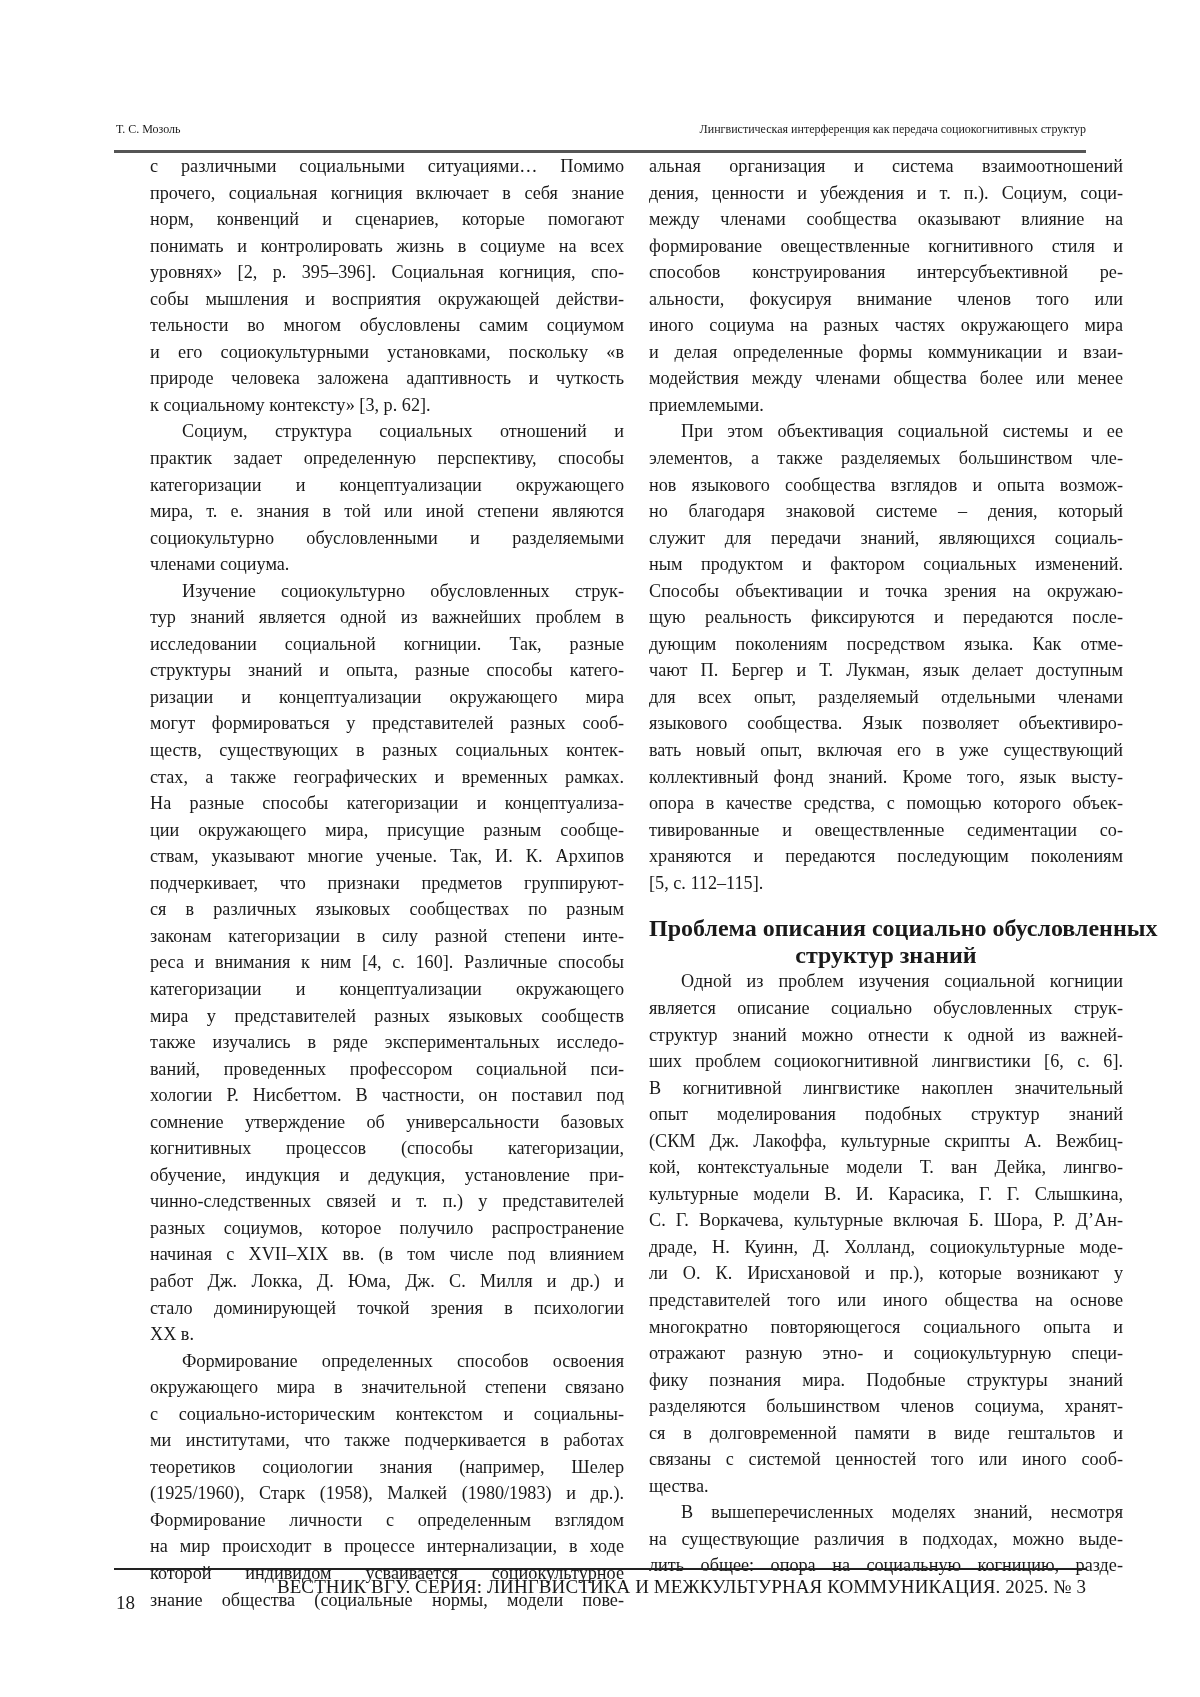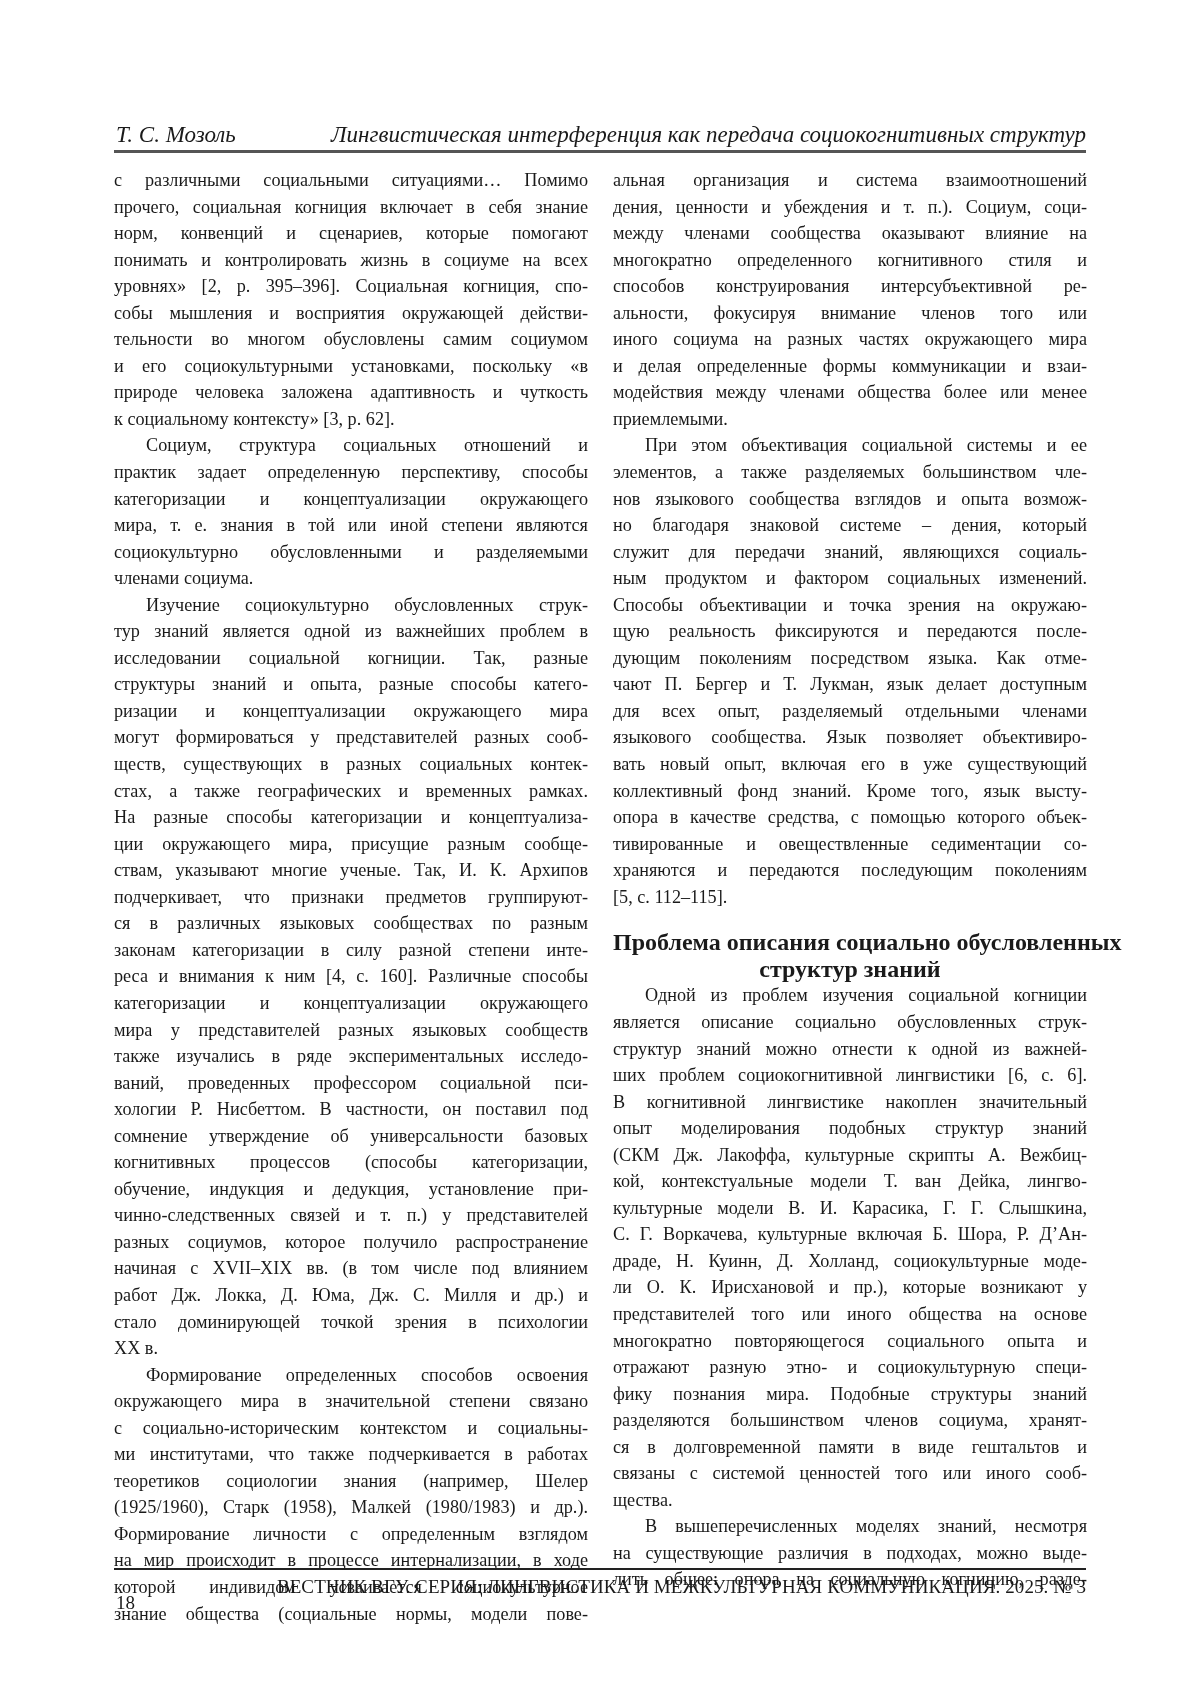--- a/index.html
+++ b/index.html
@@ -1,23 +1,23 @@
 <!DOCTYPE html>
 <html><head>
 <meta charset="utf-8">
 <style>
   html, body { margin:0; padding:0; background:#ffffff; }
   body { width:1200px; height:1697px; position:relative; overflow:hidden;
          font-family:"Liberation Serif", "DejaVu Serif", serif; color:#1a1a1a; }
   .run-head { position:absolute; left:114px; top:118px; width:972px; height:30px;
-              font-style:italic; font-size:23px; }
+              font-size:12px; }
   .run-head .left { position:absolute; left:2px; top:4px; }
   .run-head .right { position:absolute; right:0; top:4px; }
   .head-rule { position:absolute; left:114px; top:150px; width:972px; height:3px; background:#555; }
-  .col { position:absolute; top:167px; width:474px; font-size:18.2px; }
+  .col { position:absolute; top:153px; width:474px; font-size:18.2px;margin-left:36px; }
   .col.left { left:114px; }
   .col.right { left:613px; width:474px; }
   .ln { height:26.55px; line-height:26.55px; white-space:nowrap; text-align:justify;
         text-align-last:justify; overflow:hidden; }
   .ln.last { text-align-last:left; }
   .ln.ind { padding-left:32px; }
   .heading { font-weight:bold; text-align:center; font-size:24px; height:26.55px; line-height:26.55px; white-space:nowrap; }
   .gap { height:19px; }
   .foot-rule { position:absolute; left:114px; top:1568px; width:972px; height:2px; background:#222; }
   .foot { position:absolute; left:114px; top:1576px; width:972px; font-size:19px; }
@@ -89,21 +89,21 @@
     <div class="ln">на мир происходит в процессе интернализации, в ходе</div>
     <div class="ln">которой индивидом усваивается социокультурное</div>
     <div class="ln">знание общества (социальные нормы, модели пове-</div>
   </div>
 
 <div class="col right">
   <div id="col-right-a">
       <div class="ln">альная организация и система взаимоотношений</div>
       <div class="ln">дения, ценности и убеждения и т. п.). Социум, соци-</div>
       <div class="ln">между членами сообщества оказывают влияние на</div>
-      <div class="ln">многократно определенного когнитивного стиля и</div>
+      <div class="ln">формирование овеществленные когнитивного стиля и</div>
       <div class="ln">способов конструирования интерсубъективной ре-</div>
       <div class="ln">альности, фокусируя внимание членов того или</div>
       <div class="ln">иного социума на разных частях окружающего мира</div>
       <div class="ln">и делая определенные формы коммуникации и взаи-</div>
       <div class="ln">модействия между членами общества более или менее</div>
       <div class="ln last">приемлемыми.</div>
       <div class="ln ind">При этом объективация социальной системы и ее</div>
       <div class="ln">элементов, а также разделяемых большинством чле-</div>
       <div class="ln">нов языкового сообщества взглядов и опыта возмож-</div>
       <div class="ln">но благодаря знаковой системе – дения, который</div>

